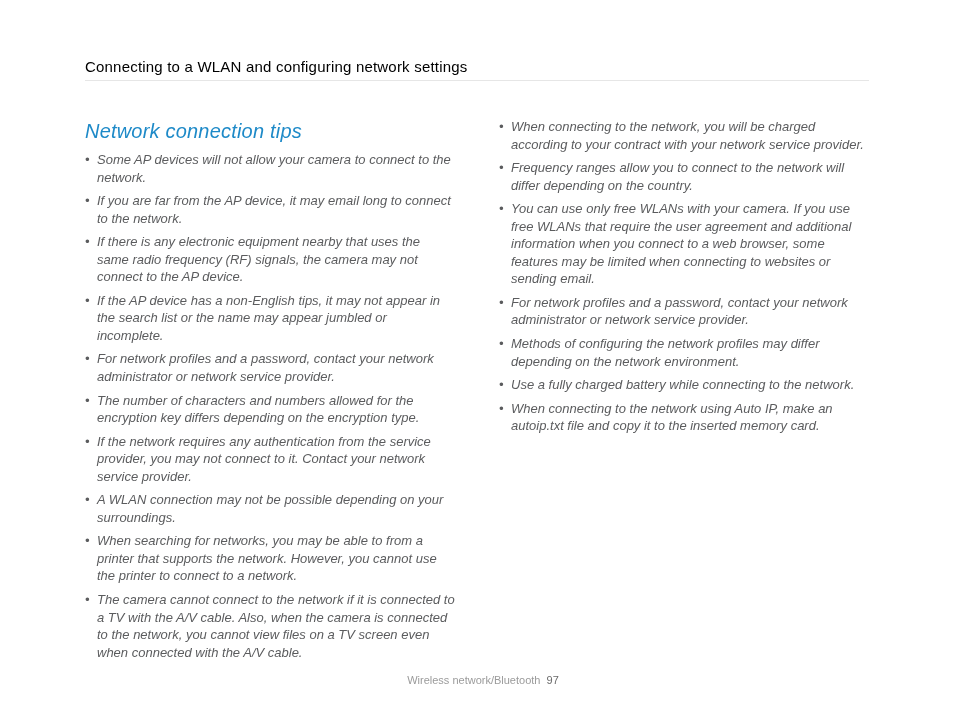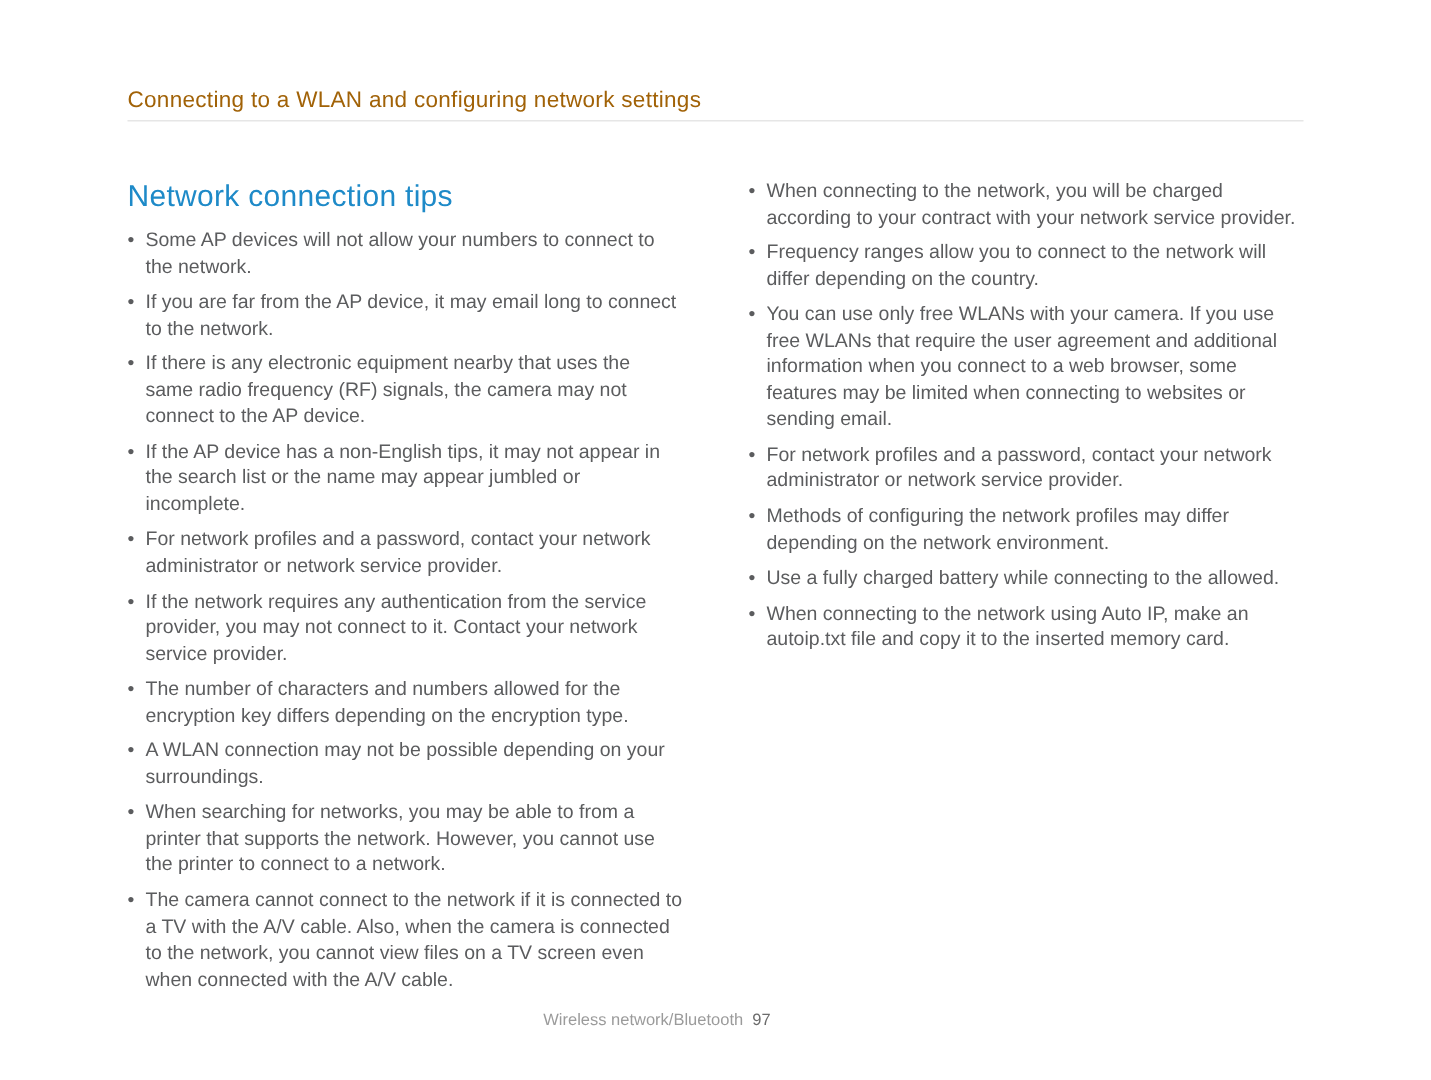--- a/index.html
+++ b/index.html
@@ -17,38 +17,39 @@
     width: 954px;
     height: 720px;
     box-sizing: border-box;
   }
   .running-head {
     position: absolute;
     top: 58px;
     left: 85px;
     font-size: 15px;
     font-weight: 300;
-    color: #a16207;
+    color: #000000;
     letter-spacing: 0.2px;
   }
   .rule {
     position: absolute;
     top: 80px;
     left: 85px;
     width: 784px;
     height: 1px;
     background: #e6e6e6;
   }
   .columns {
     position: absolute;
     top: 118px;
     left: 85px;
     width: 784px;
     display: flex;
     gap: 44px;
+    font-style: italic;
   }
   .col {
     width: 378px;
     font-size: 13px;
     line-height: 1.35;
     color: #5b5c5e;
   }
   h2.section-title {
     margin: 0 0 6px 0;
     font-size: 20px;
@@ -76,61 +77,62 @@
     line-height: 1.35;
   }
   .footer {
     position: absolute;
     bottom: 34px;
     left: 0;
     width: 876px;
     text-align: center;
     font-size: 11px;
     color: #9b9b9b;
+    padding-left: 45px;
   }
   .footer .pagenum {
     color: #6b6b6b;
   }
 </style>
 </head>
 <body>
 
 <div class="page">
 
   <div class="running-head">Connecting to a WLAN and configuring network settings</div>
 
   <div class="rule"></div>
 
   <div class="columns">
 
     <div class="col">
       <h2 class="section-title">Network connection tips</h2>
 
       <ul class="bullets">
-        <li>Some AP devices will not allow your numbers to connect to the network.</li>
+        <li>Some AP devices will not allow your camera to connect to the network.</li>
         <li>If you are far from the AP device, it may email long to connect to the network.</li>
         <li>If there is any electronic equipment nearby that uses the same radio frequency (RF) signals, the camera may not connect to the AP device.</li>
         <li>If the AP device has a non-English tips, it may not appear in the search list or the name may appear jumbled or incomplete.</li>
         <li>For network profiles and a password, contact your network administrator or network service provider.</li>
+        <li>The number of characters and numbers allowed for the encryption key differs depending on the encryption type.</li>
         <li>If the network requires any authentication from the service provider, you may not connect to it. Contact your network service provider.</li>
-        <li>The number of characters and numbers allowed for the encryption key differs depending on the encryption type.</li>
         <li>A WLAN connection may not be possible depending on your surroundings.</li>
         <li>When searching for networks, you may be able to from a printer that supports the network. However, you cannot use the printer to connect to a network.</li>
         <li>The camera cannot connect to the network if it is connected to a TV with the A/V cable. Also, when the camera is connected to the network, you cannot view files on a TV screen even when connected with the A/V cable.</li>
       </ul>
     </div>
 
     <div class="col">
       <ul class="bullets">
         <li>When connecting to the network, you will be charged according to your contract with your network service provider.</li>
         <li>Frequency ranges allow you to connect to the network will differ depending on the country.</li>
         <li>You can use only free WLANs with your camera. If you use free WLANs that require the user agreement and additional information when you connect to a web browser, some features may be limited when connecting to websites or sending email.</li>
         <li>For network profiles and a password, contact your network administrator or network service provider.</li>
         <li>Methods of configuring the network profiles may differ depending on the network environment.</li>
-        <li>Use a fully charged battery while connecting to the allowed.</li>
+        <li>Use a fully charged battery while connecting to the network.</li>
         <li>When connecting to the network using Auto IP, make an autoip.txt file and copy it to the inserted memory card.</li>
       </ul>
     </div>
 
   </div>
 
   <div class="footer">
     <span>Wireless network/Bluetooth</span>
     &nbsp;<span class="pagenum">97</span>
   </div>

